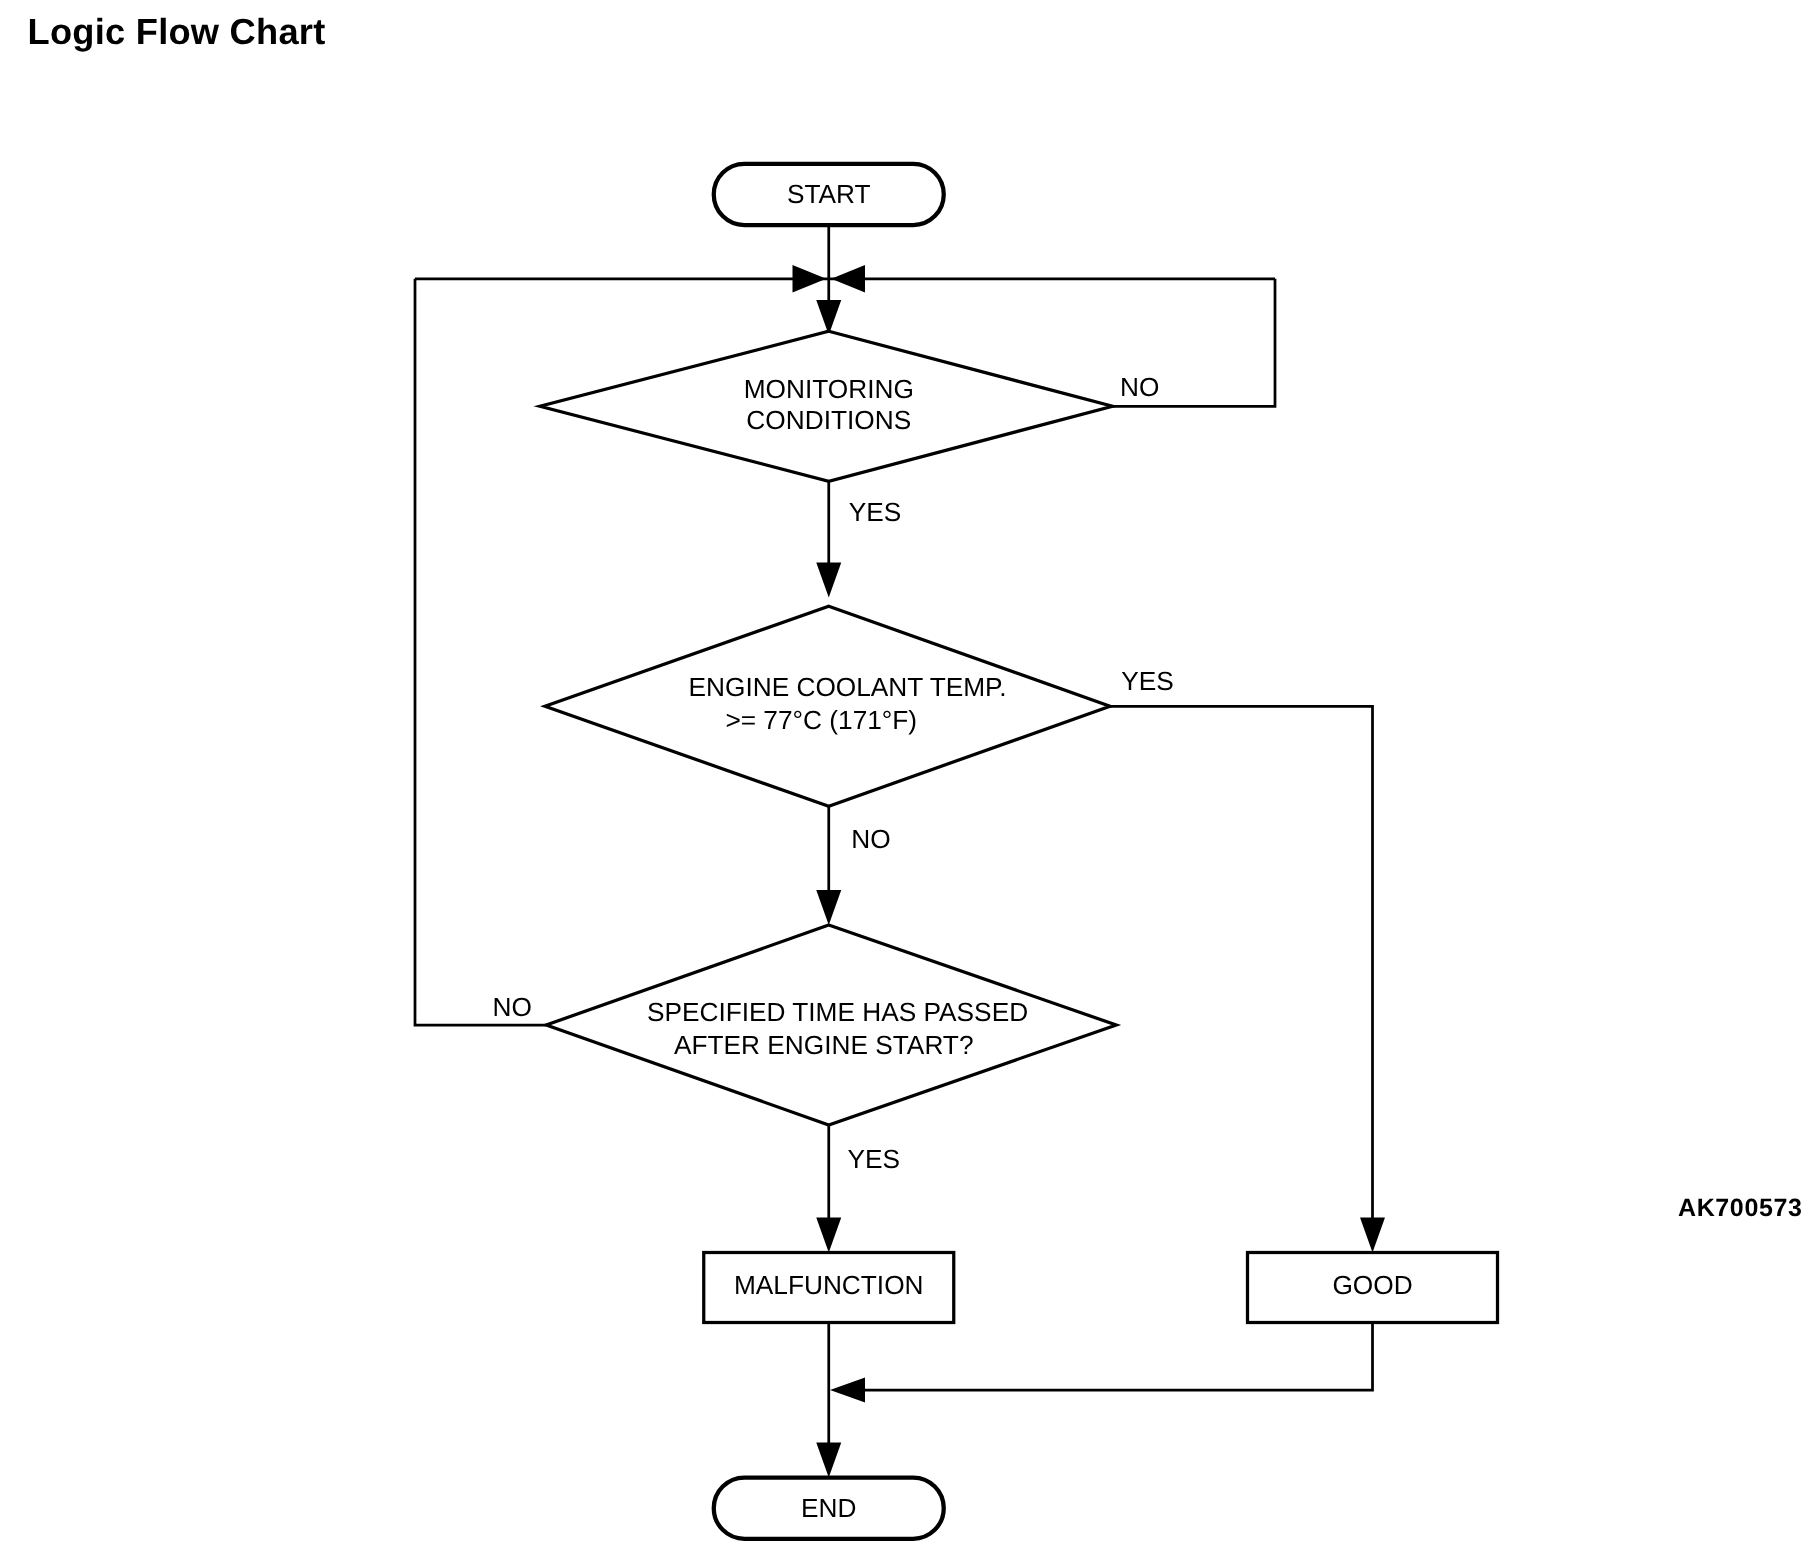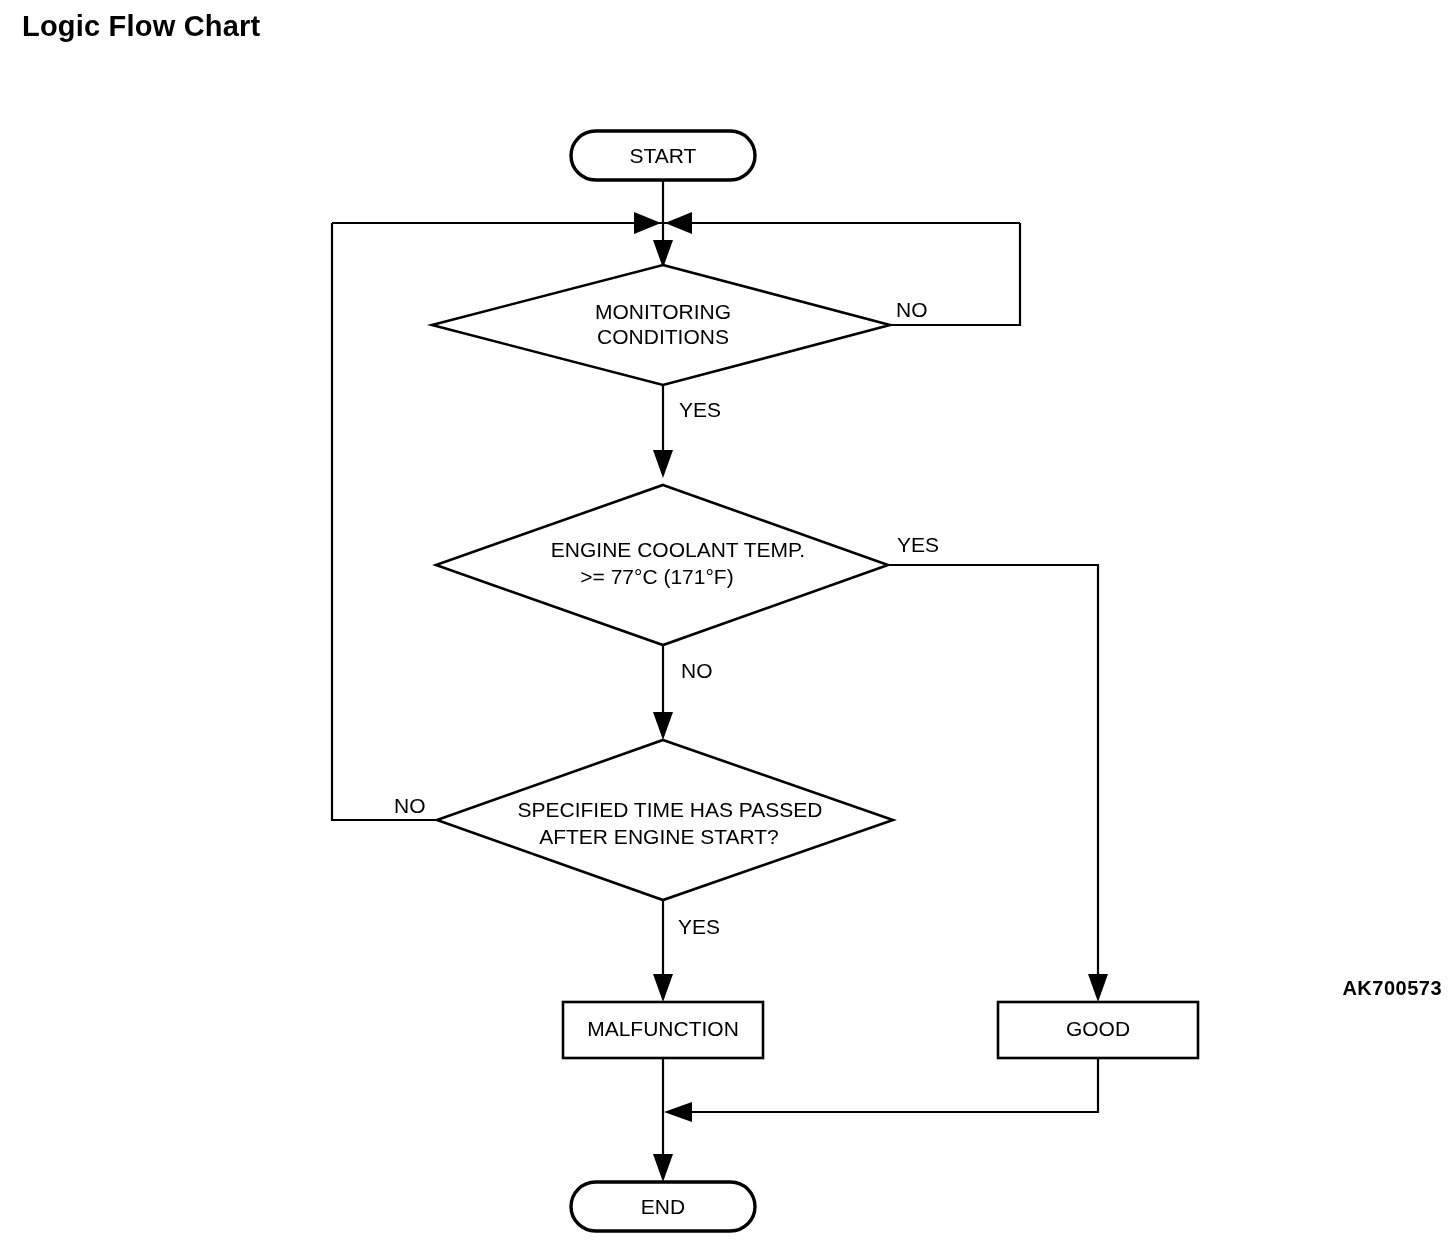--- a/index.html
+++ b/index.html
@@ -16,21 +16,21 @@
     position:absolute;
     left:22px; top:10px;
     font-size:29px;
     font-weight:bold;
     letter-spacing:0.2px;
     white-space:nowrap;
   }
 
   #watermark{
     position:absolute;
-    right:14px; bottom:0;
+    right:14px; bottom:21px;
     font-size:20px;
     font-weight:bold;
     letter-spacing:0.5px;
     white-space:nowrap;
   }
 
   
   #flow{
     position:absolute;
     left:0; top:0;

